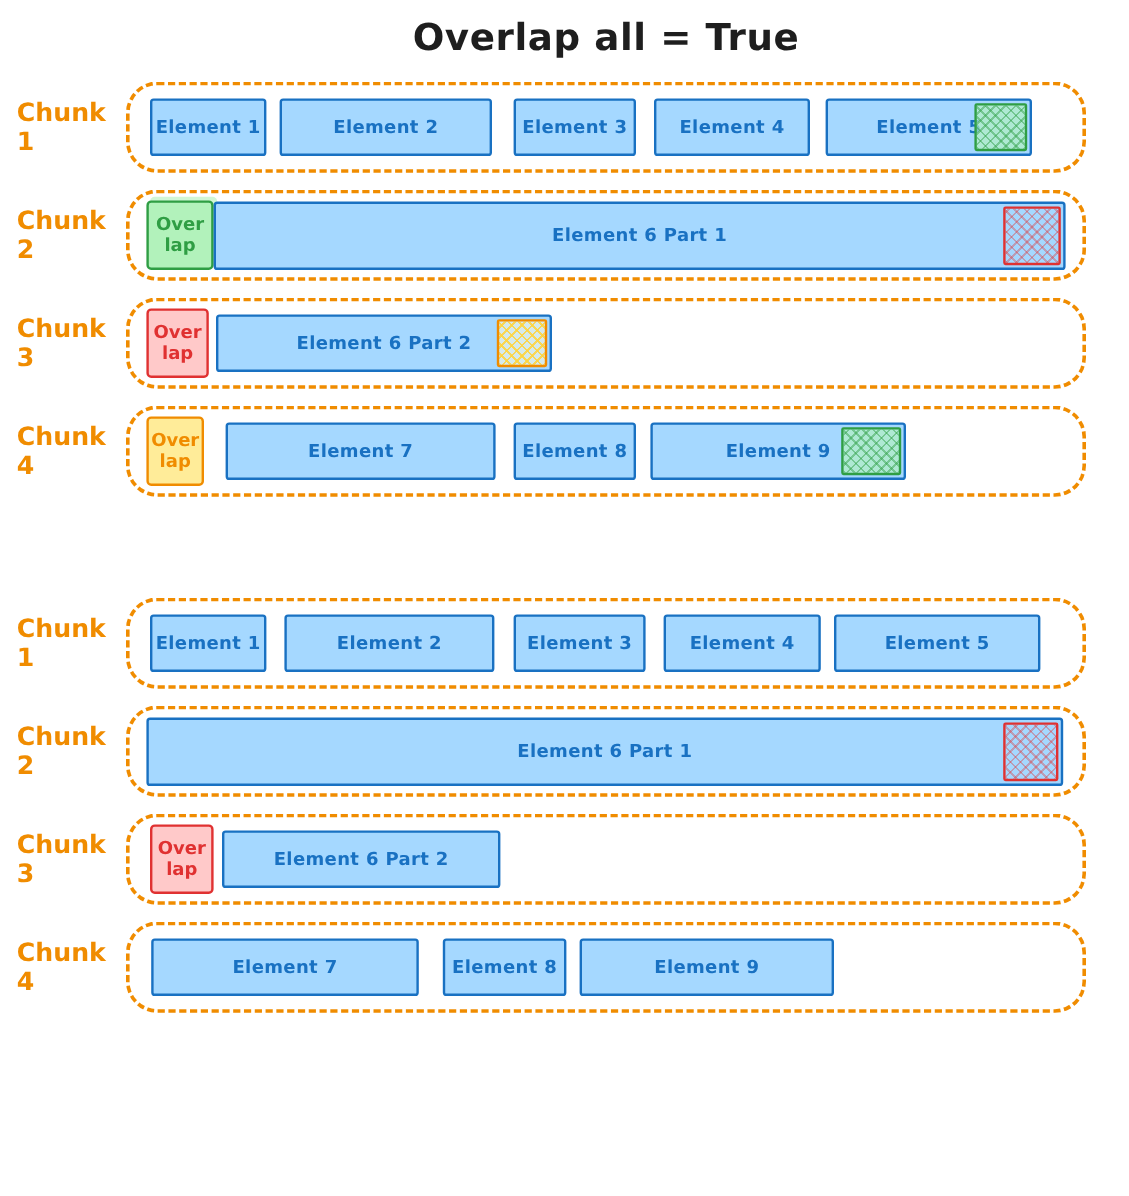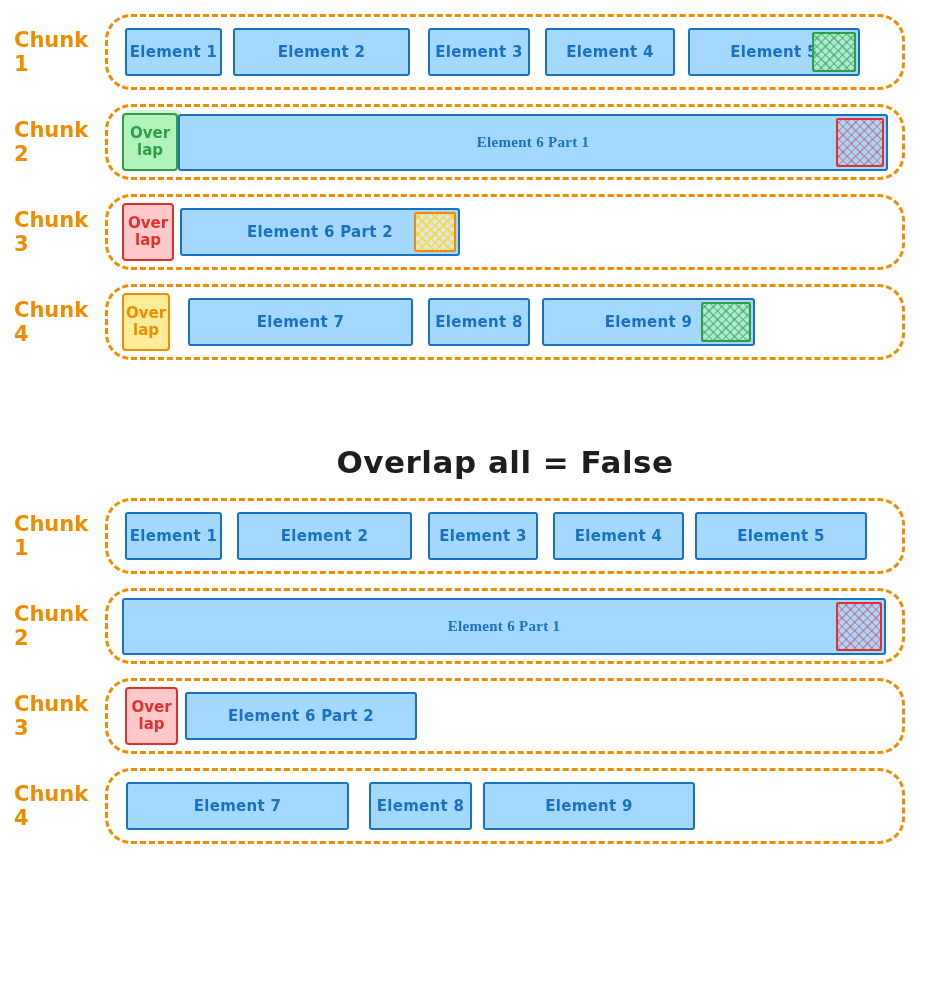--- a/index.html
+++ b/index.html
@@ -47,21 +47,21 @@
     position:relative;
   }
   .element-box{
     flex:none;height:48px;
     background:var(--element-fill);
     border:2px solid var(--element-border);
     border-radius:3px;
     position:relative;
     display:flex;align-items:center;justify-content:center;
   }
-  .element-box.tall{height:57px;font-family:Liberation Serif, serif;}
+  .element-box.tall{height:57px;}
   .element-label{
     font-size:15px;font-weight:600;color:var(--element-text);
     white-space:nowrap;letter-spacing:0.3px;
   }
   .element-tail{
     position:absolute;top:2px;bottom:2px;right:2px;
     border-radius:2px;
   }
   .tail-green{
     border:2.5px solid var(--overlap-green-border);
@@ -106,20 +106,21 @@
     background:var(--overlap-yellow-fill);
     border:2.5px solid var(--overlap-yellow-border);
     color:var(--overlap-yellow-text);
   }
 </style>
 </head>
 <body>
 
 <div class="page">
   <section class="section">
+    <h1 class="title">Overlap all = True</h1>
     <div class="rows">
   <div class="chunk-row">
     <div class="chunk-label">Chunk 1</div>
     <div class="chunk-container">
   <div class="element-box" style="width: 97px; margin-left: 3px;">
     <span class="element-label">Element 1</span>
 
   </div>
 
   <div class="element-box" style="width: 177px; margin-left: 11px;">
@@ -192,21 +193,20 @@
   <div class="element-box" style="width: 213px; margin-left: 12px;">
     <span class="element-label">Element 9</span>
     <span class="element-tail tail-green" style="width: 50px;"></span>
   </div>
 </div>
   </div>
 </div>
   </section>
 
   <section class="section">
-    <h1 class="title">Overlap all = False</h1>
     <div class="rows">
   <div class="chunk-row">
     <div class="chunk-label">Chunk 1</div>
     <div class="chunk-container">
   <div class="element-box" style="width: 97px; margin-left: 3px;">
     <span class="element-label">Element 1</span>
 
   </div>
 
   <div class="element-box" style="width: 175px; margin-left: 15px;">

